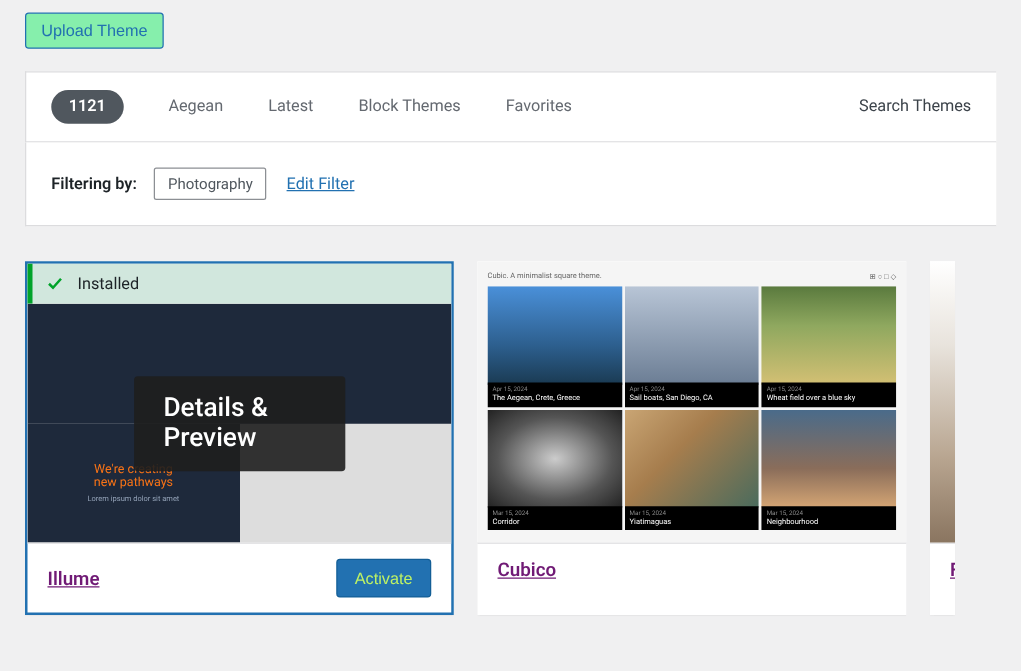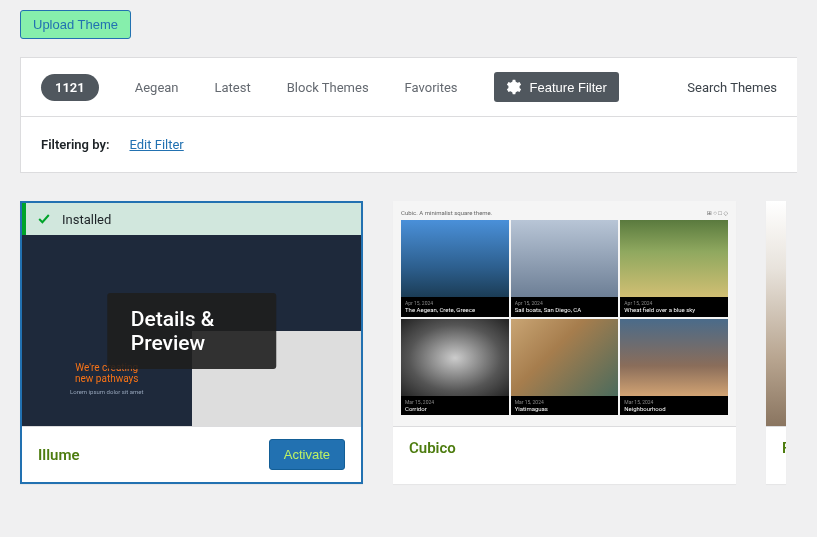--- a/index.html
+++ b/index.html
@@ -98,21 +98,21 @@
   }
   .edit-filters {
     color: #2271b1;
     text-decoration: underline;
     cursor: pointer;
     font-size: 13px;
     margin-left: 6px;
   }
   .themes-grid {
     display: flex;
-    gap: 30px;
+    gap: 19px;
     margin-top: 28px;
     padding-left: 0;
   }
   .theme-card {
     width: 343px;
     background: #fff;
     box-shadow: 0 1px 1px rgba(0,0,0,0.04);
     position: relative;
     flex-shrink: 0;
   }
@@ -196,21 +196,22 @@
   .card-footer {
     display: flex;
     align-items: center;
     justify-content: space-between;
     padding: 12px 16px;
     border-top: 1px solid #dcdcde;
   }
   .theme-name {
     font-size: 15px;
     font-weight: 600;
-    color: #4d7c0f;
+    color: #701a75;
+    text-decoration: underline;
   }
   .activate-btn {
     background: #2271b1;
     color: #bef264;
     border: 1px solid #135e96;
     padding: 7px 14px;
     border-radius: 3px;
     cursor: pointer;
     font-size: 13px;
   }
@@ -265,31 +266,26 @@
   <div class="header-row">
     <button class="upload-btn">Upload Theme</button>
   </div>
 
   <div class="filter-bar">
     <span class="count-pill">1121</span>
     <span class="filter-link">Aegean</span>
     <span class="filter-link">Latest</span>
     <span class="filter-link">Block Themes</span>
     <span class="filter-link">Favorites</span>
-    <button class="feature-filter-btn">
-      <svg viewBox="0 0 20 20">
-          <path d="M10 13a3 3 0 100-6 3 3 0 000 6zm7-3c0-.5 0-.9-.1-1.3l2-1.6-2-3.4-2.4 1c-.7-.5-1.5-1-2.3-1.2L11.6 1H8.4l-.6 2.5c-.8.2-1.6.7-2.3 1.2l-2.4-1-2 3.4 2 1.6C3 9.1 3 9.5 3 10s0 .9.1 1.3l-2 1.6 2 3.4 2.4-1c.7.5 1.5 1 2.3 1.2l.6 2.5h3.2l.6-2.5c.8-.2 1.6-.7 2.3-1.2l2.4 1 2-3.4-2-1.6c.1-.4.1-.8.1-1.3z"></path>
-        </svg>
-      <span>Feature Filter</span>
-    </button>
     <span class="search-label">Search Themes</span>
   </div>
 
   <div class="sub-filter-bar">
     <span class="filtering-by">Filtering by:</span>
+    <span class="tag">Photography</span>
     <a class="edit-filters">Edit Filter</a>
   </div>
 
   <div class="themes-grid">
 
     <div class="theme-card active">
       <div class="installed-bar">
         <svg viewBox="0 0 20 20">
             <path fill="none" stroke-width="2.5" d="M4 10l4 4 8-9"></path>
           </svg>

